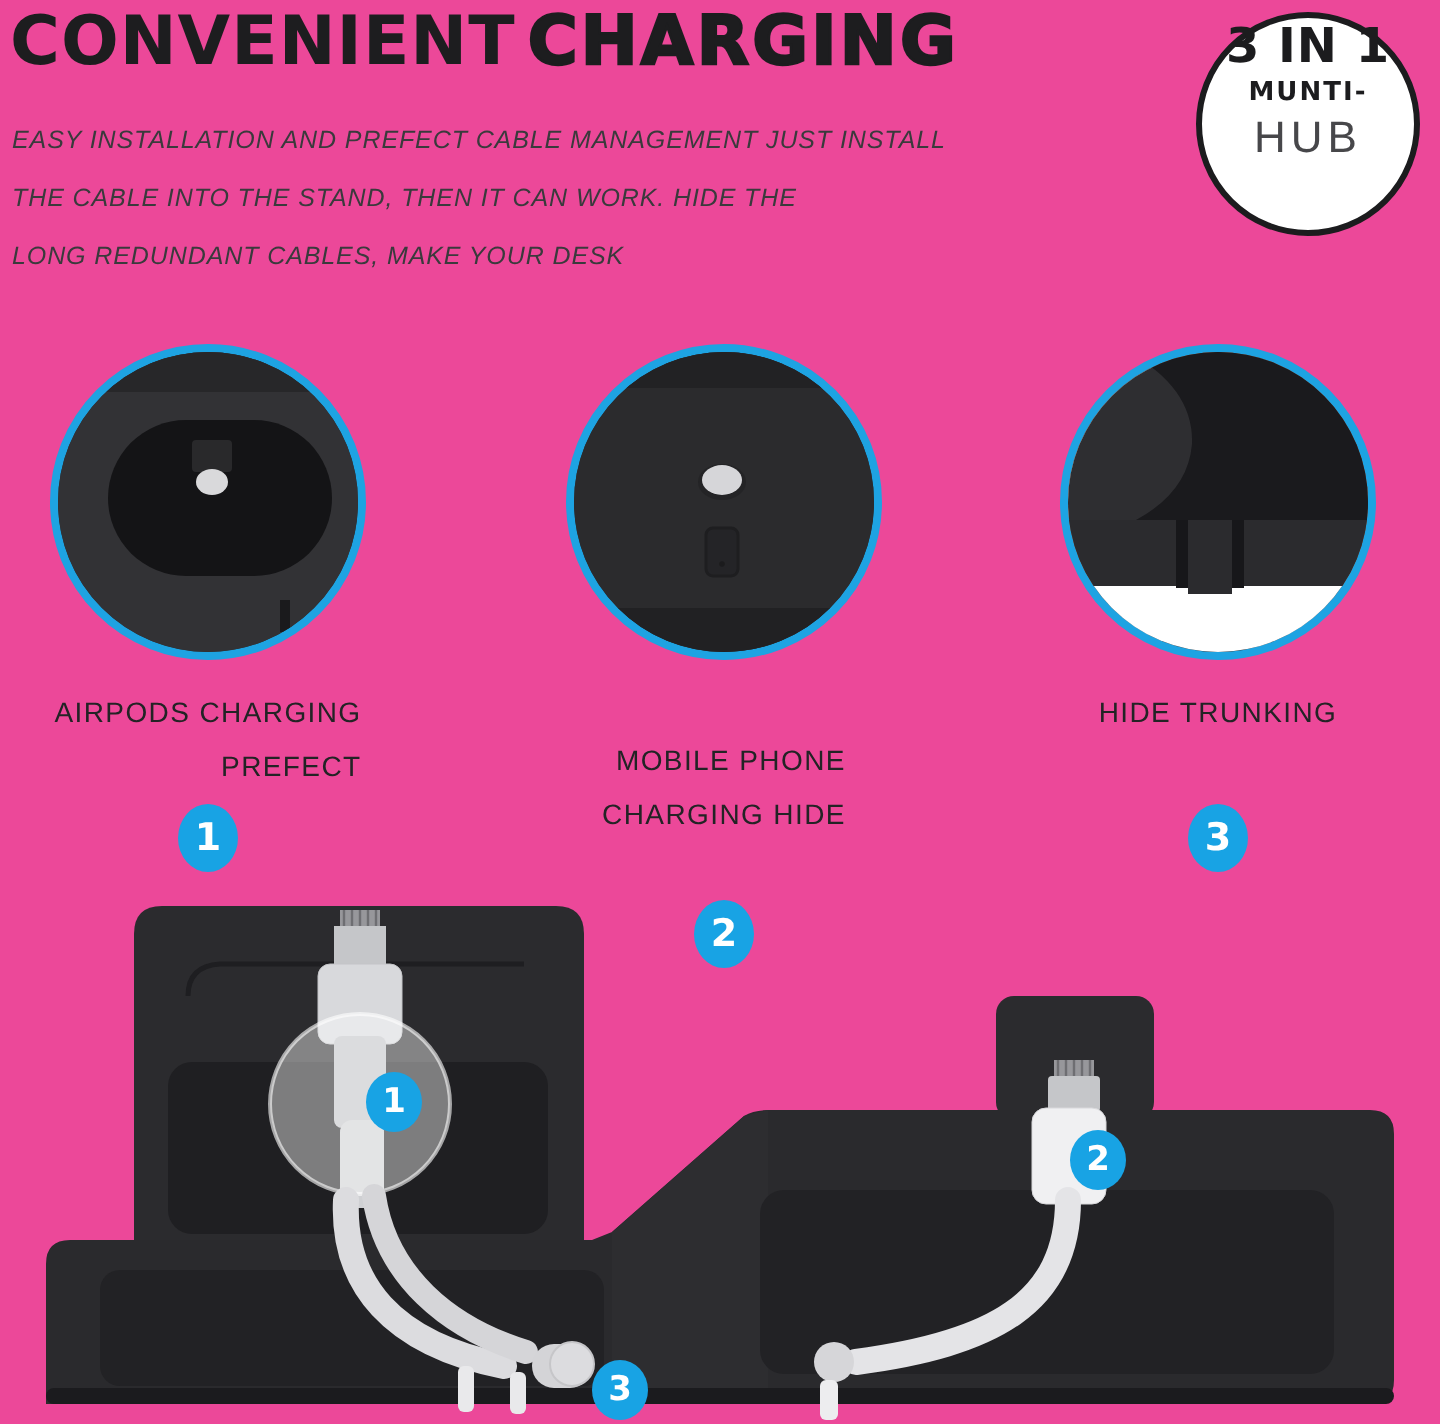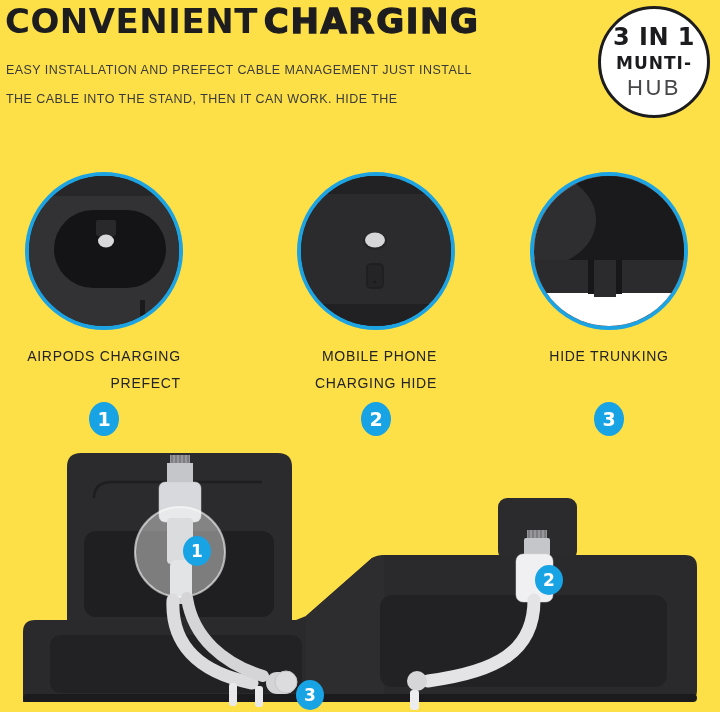--- a/index.html
+++ b/index.html
@@ -1,41 +1,41 @@
 <!DOCTYPE html>
 <html style="--accent: #18a3e4; --ring: #1ea3e2; --ink: #1d1d1f;"><head>
 <meta charset="utf-8">
 <style>
   html,body{margin:0;padding:0;background:#fff;}
-  .canvas{position:relative;width:720px;height:712px;background:#fde047;overflow:hidden;
+  .canvas{position:relative;width:720px;height:712px;background:#ec4899;overflow:hidden;
           font-family:"Liberation Sans",sans-serif;}
 
   
   .title{position:absolute;left:5px;top:1px;white-space:nowrap;color:var(--ink);
          font-family:"DejaVu Sans",sans-serif;font-size:34px;}
   .t1{font-weight:700;letter-spacing:.5px;}
   .t2{font-weight:700;letter-spacing:1.6px;-webkit-text-stroke:1.3px var(--ink);margin-left:6px;}
 
   
   .desc{position:absolute;left:6px;top:56px;color:#3a3a3c;font-size:12.5px;letter-spacing:.45px;}
-  .desc div{height:29px;line-height:29px;white-space:nowrap;}
+  .desc div{height:29px;line-height:29px;white-space:nowrap;font-style:italic;}
 
   
   .hub-badge{position:absolute;left:598px;top:6px;width:112px;height:112px;box-sizing:border-box;
              border:3px solid #1c1c1e;border-radius:50%;background:#fff;
-             display:flex;flex-direction:column;align-items:center;justify-content:center;
+             display:flex;flex-direction:column;align-items:center;justify-content:flex-start;
              font-family:"DejaVu Sans",sans-serif;}
   .hb1{font-size:24px;font-weight:700;color:#1c1c1e;letter-spacing:.5px;}
-  .hb2{font-size:17px;font-weight:700;color:#1c1c1e;letter-spacing:1px;margin-top:2px;}
+  .hb2{font-size:13px;font-weight:700;color:#1c1c1e;letter-spacing:1px;margin-top:2px;}
   .hb3{font-size:22px;font-weight:400;color:#47474a;letter-spacing:2.5px;margin-top:2px;
        font-family:"Liberation Sans",sans-serif;}
 
   
   .feature{position:absolute;top:172px;width:240px;display:flex;flex-direction:column;align-items:center;}
-  .f1{left:-16px;} .f2{left:256px;} .f3{left:489px;}
+  .f1{left:-16px;} .f2{left:242px;gap:24px;} .f3{left:489px;}
   .photo-circle{width:158px;height:158px;box-sizing:border-box;border:4px solid var(--ring);
                 border-radius:50%;overflow:hidden;background:#2e2e30;}
   .photo-circle svg{display:block;width:150px;height:150px;}
   .flabel{margin-top:13px;height:54px;text-align:right;font-size:14px;letter-spacing:.7px;
           color:#232325;line-height:27px;}
   .num-badge{width:30px;height:34px;border-radius:50%;background:var(--accent);color:#fff;
              display:flex;align-items:center;justify-content:center;
              font-family:"DejaVu Sans",sans-serif;font-weight:700;font-size:19px;}
   .feature .num-badge{margin-top:5px;}
 
@@ -49,20 +49,21 @@
 
 <div class="canvas">
 
   <h1 class="title" style="margin:0;">
     <span class="t1">CONVENIENT</span><span class="t2">CHARGING</span>
   </h1>
 
   <div class="desc">
     <div>EASY INSTALLATION AND PREFECT CABLE MANAGEMENT JUST INSTALL</div>
     <div>THE CABLE INTO THE STAND, THEN IT CAN WORK. HIDE THE</div>
+    <div>LONG REDUNDANT CABLES, MAKE YOUR DESK</div>
   </div>
 
   <div class="hub-badge">
     <div class="hb1">3 IN 1</div>
     <div class="hb2">MUNTI-</div>
     <div class="hb3">HUB</div>
   </div>
 
   <div class="feature f1">
     <div class="photo-circle">

